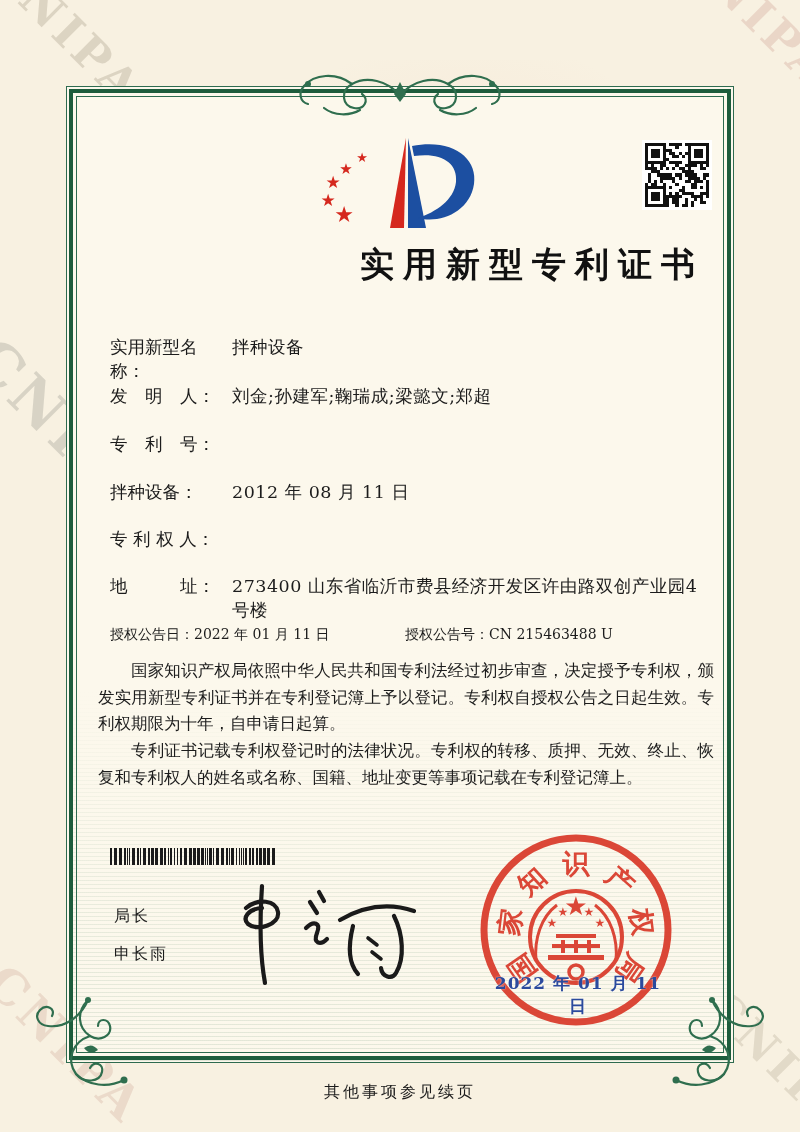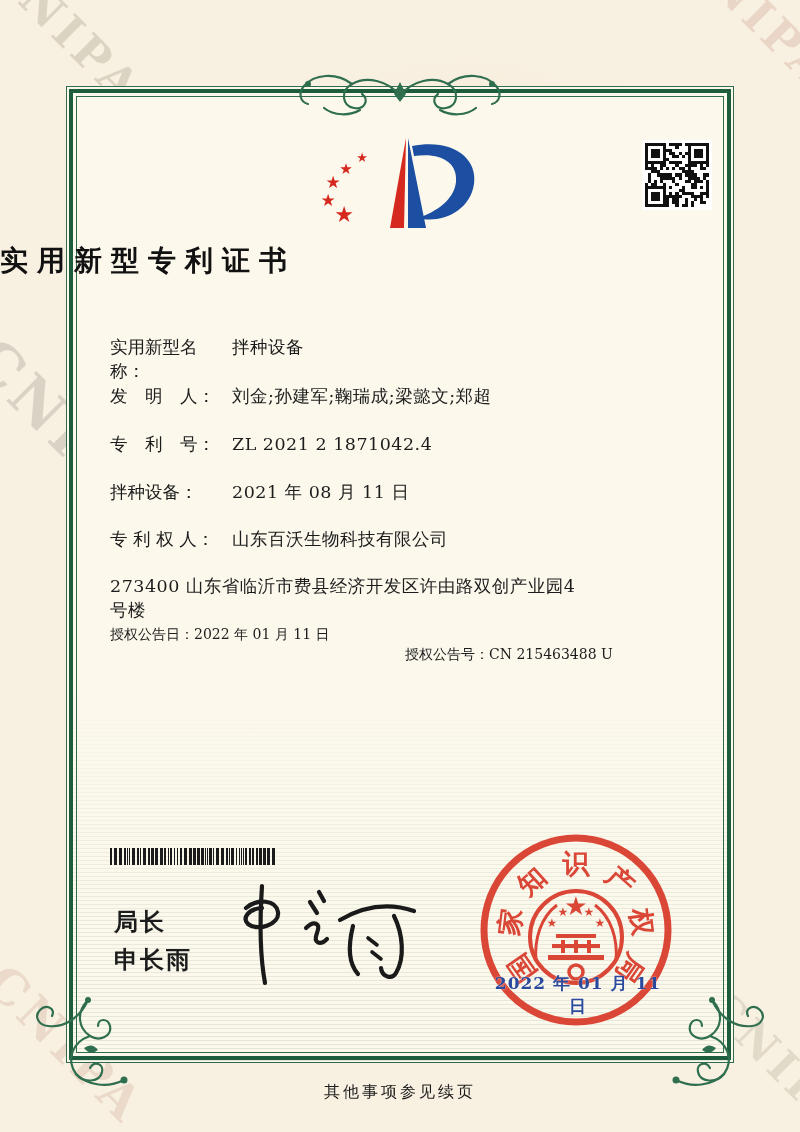--- a/index.html
+++ b/index.html
@@ -23,32 +23,32 @@
   .waves::before{content:'';position:absolute;inset:0;background:linear-gradient(#fcf8ec 0%, rgba(252,248,236,0.25) 55%, rgba(252,248,236,0) 100%);}
   .frame{position:absolute;left:66px;top:86px;width:668px;height:977px;border:1px solid #2e6b4f;box-sizing:border-box;pointer-events:none;}
   .frame::before{content:'';position:absolute;inset:2px;border:4px solid var(--border-green,#1d5c3c);}
   .frame::after{content:'';position:absolute;inset:9px;border:1px solid #2e6b4f;}
   .orn{position:absolute;pointer-events:none;}
   
   .cert-no{position:absolute;left:108px;top:132px;font-size:17px;letter-spacing:2px;}
   .logo{position:absolute;left:318px;top:124px;width:178px;height:118px;}
   .qr{position:absolute;left:642px;top:140px;width:70px;height:70px;background:#fff;padding:3px;box-sizing:border-box;}
   .qr svg{width:100%;height:100%;display:block;}
-  .title{position:absolute;left:0;width:704px;top:242px;text-align:left;font-size:28px;font-weight:700;letter-spacing:9px;color:#111;}
+  .title{position:absolute;left:0;width:704px;top:242px;text-align:right;font-size:34px;font-weight:700;letter-spacing:9px;color:#111;}
   .row{position:absolute;left:110px;width:588px;display:flex;font-size:17.5px;line-height:1.35;}
   .row .lbl{flex:0 0 122px;}
   .row .val{flex:1;letter-spacing:0.5px;}
   .r0{top:336px}.r1{top:385px}.r2{top:433px}.r3{top:481px}.r4{top:528px}.r5{top:575px}
   .grant{position:absolute;left:110px;top:626px;width:600px;font-size:14px;}
-  .grant .pair2{position:absolute;left:295px;top:0;margin-top:20px;}
+  .grant .pair2{position:absolute;left:295px;top:0;}
   .paras{position:absolute;left:98px;top:658px;width:616px;font-size:16.5px;line-height:1.62;text-align:justify;}
   .paras p{margin:0;text-indent:2em;}
   .barcode{position:absolute;left:110px;top:848px;width:214px;height:17px;font-size:0;}
   .barcode i{display:inline-block;height:100%;background:#1b1b1b;}
-  .signer{position:absolute;left:114px;font-size:24px;font-family:"DejaVu Sans","Liberation Sans",sans-serif;font-weight:700;letter-spacing:2px;}
+  .signer{position:absolute;left:114px;font-size:16px;font-family:"DejaVu Sans","Liberation Sans",sans-serif;font-weight:400;letter-spacing:2px;}
   .s1{top:906px}.s2{top:944px}
   .signature{position:absolute;left:222px;top:876px;width:215px;height:115px;}
   .seal{position:absolute;left:477px;top:831px;width:198px;height:198px;opacity:0.93;}
   .seal-char{fill:var(--seal-red,#d93a2a);font-size:27px;font-weight:700;font-family:"DejaVu Serif",serif;}
   .seal-date{position:absolute;left:494px;top:972px;width:168px;text-align:center;font-size:17px;font-weight:700;
              color:var(--date-blue,#2b4a9d);letter-spacing:1px;text-shadow:0 0 2px rgba(255,255,255,0.8);}
   .page-info{position:absolute;left:0;width:800px;top:1028px;text-align:center;font-size:15px;letter-spacing:2px;}
   .note{position:absolute;left:0;width:800px;top:1082px;text-align:center;font-size:16px;letter-spacing:3px;}
   .logo-red{fill:var(--logo-red,#d5281e);} .logo-blue{fill:var(--logo-blue,#1c4fa1);}
   .green{stroke:#2f6e4e;fill:none;stroke-width:2.2;stroke-linecap:round;}
@@ -269,42 +269,43 @@
   <div class="row r0">
     <span class="lbl">实用新型名称：</span>
     <span class="val">拌种设备</span>
   </div>
   <div class="row r1">
     <span class="lbl">发　明　人：</span>
     <span class="val">刘金;孙建军;鞠瑞成;梁懿文;郑超</span>
   </div>
   <div class="row r2">
     <span class="lbl">专　利　号：</span>
-    <span class="val">ZL 2021 2 1871042.4</span>
   </div>
   <div class="row r3">
     <span class="lbl">拌种设备：</span>
-    <span class="val">2021 年 08 月 11 日</span>
+    <span class="val">2012 年 08 月 11 日</span>
   </div>
   <div class="row r4">
     <span class="lbl">专 利 权 人：</span>
-    <span class="val">山东百沃生物科技有限公司</span>
   </div>
   <div class="row r5">
+    <span class="lbl">地　　　址：</span>
     <span class="val" style="max-width:468px">273400 山东省临沂市费县经济开发区许由路双创产业园4号楼</span>
   </div>
 
   <div class="grant">
     <span>授权公告日：</span><span>2022 年 01 月 11 日</span>
     <span class="pair2">
       <span>授权公告号：</span><span>CN 215463488 U</span>
     </span>
   </div>
 
   <div class="paras">
+    <p>国家知识产权局依照中华人民共和国专利法经过初步审查，决定授予专利权，颁发实用新型专利证书并在专利登记簿上予以登记。专利权自授权公告之日起生效。专利权期限为十年，自申请日起算。</p>
+    <p>专利证书记载专利权登记时的法律状况。专利权的转移、质押、无效、终止、恢复和专利权人的姓名或名称、国籍、地址变更等事项记载在专利登记簿上。</p>
   </div>
 
   <div class="barcode" id="barcode"><i style="width:2px;margin-right:2px"></i><i style="width:3px;margin-right:2px"></i><i style="width:3px;margin-right:2px"></i><i style="width:2px;margin-right:1px"></i><i style="width:1px;margin-right:1px"></i><i style="width:1px;margin-right:2px"></i><i style="width:3px;margin-right:2px"></i><i style="width:2px;margin-right:1px"></i><i style="width:1px;margin-right:2px"></i><i style="width:3px;margin-right:2px"></i><i style="width:2px;margin-right:1px"></i><i style="width:3px;margin-right:1px"></i><i style="width:3px;margin-right:2px"></i><i style="width:3px;margin-right:1px"></i><i style="width:2px;margin-right:2px"></i><i style="width:1px;margin-right:1px"></i><i style="width:2px;margin-right:2px"></i><i style="width:1px;margin-right:2px"></i><i style="width:1px;margin-right:2px"></i><i style="width:2px;margin-right:2px"></i><i style="width:3px;margin-right:2px"></i><i style="width:3px;margin-right:1px"></i><i style="width:3px;margin-right:1px"></i><i style="width:3px;margin-right:1px"></i><i style="width:3px;margin-right:1px"></i><i style="width:1px;margin-right:1px"></i><i style="width:1px;margin-right:1px"></i><i style="width:3px;margin-right:1px"></i><i style="width:1px;margin-right:2px"></i><i style="width:3px;margin-right:2px"></i><i style="width:3px;margin-right:2px"></i><i style="width:2px;margin-right:1px"></i><i style="width:1px;margin-right:1px"></i><i style="width:3px;margin-right:2px"></i><i style="width:1px;margin-right:2px"></i><i style="width:1px;margin-right:1px"></i><i style="width:1px;margin-right:1px"></i><i style="width:1px;margin-right:1px"></i><i style="width:2px;margin-right:2px"></i><i style="width:2px;margin-right:1px"></i><i style="width:2px;margin-right:2px"></i><i style="width:2px;margin-right:1px"></i><i style="width:3px;margin-right:1px"></i><i style="width:3px;margin-right:1px"></i><i style="width:3px;margin-right:2px"></i><i style="width:3px;margin-right:2px"></i></div>
 
   <div class="signer s1">局长</div>
   <div class="signer s2">申长雨</div>
 
   <svg class="signature" viewBox="0 0 215 115" fill="none" stroke="#1a1a1a" stroke-width="4.2" stroke-linecap="round">
     <path d="M40,10 C38,40 38,80 43,107"></path>
     <path d="M24,32 C36,22 54,24 56,36 C58,48 36,56 26,48 C20,42 26,33 40,32"></path>

